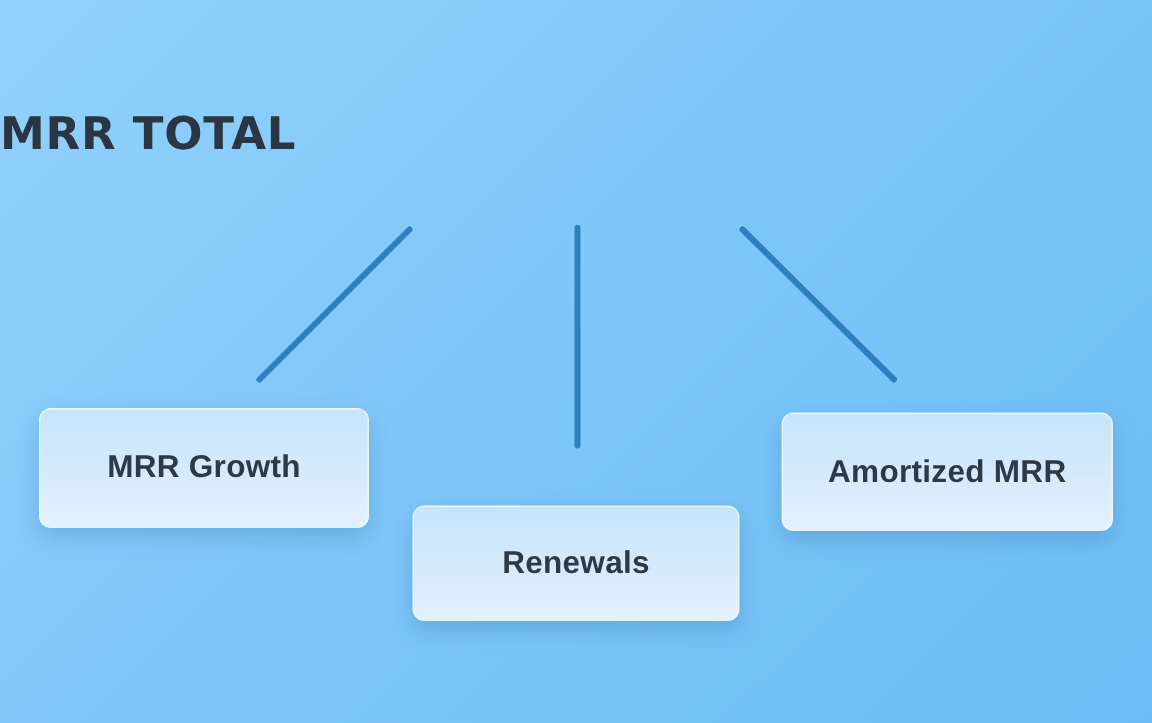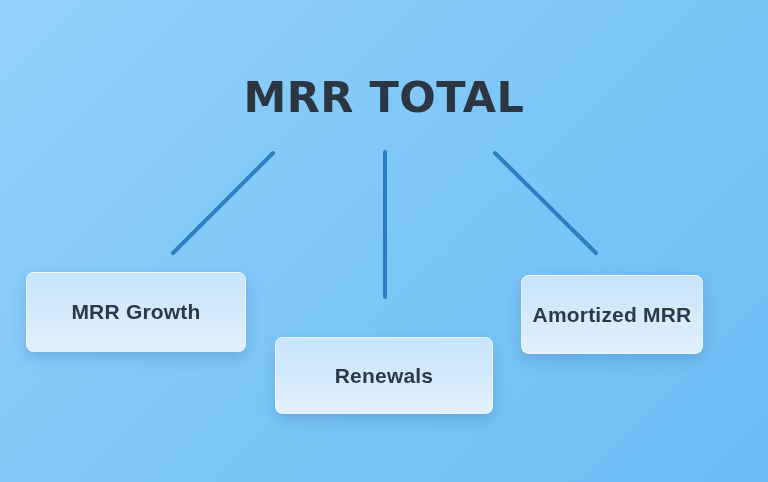--- a/index.html
+++ b/index.html
@@ -12,24 +12,24 @@
     height: 482px;
     overflow: hidden;
     background: linear-gradient(135deg, #92d1fb 0%, #7ec7f8 48%, #6cbcf5 100%);
     font-family: "Liberation Sans", sans-serif;
   }
   .diagram-title {
     position: absolute;
     top: 72px;
     left: 0;
     width: 100%;
-    text-align: center;
+    text-align: left;
     font-family: "DejaVu Sans", sans-serif;
     font-weight: bold;
-    font-size: 43px;
+    font-size: 30px;
     letter-spacing: 0.5px;
     color: #2b3642;
     user-select: none;
   }
   .connectors {
     position: absolute;
     top: 0;
     left: 0;
     width: 768px;
     height: 482px;
@@ -51,21 +51,21 @@
     box-shadow: 0 6px 14px rgba(42, 105, 165, 0.28);
     color: #2d3a46;
     font-family: "Liberation Sans", sans-serif;
     font-weight: bold;
     font-size: 21px;
     letter-spacing: 0.2px;
     user-select: none;
   }
   .node-growth    { left: 26px;  top: 272px; width: 220px; height: 80px; }
   .node-renewals  { left: 275px; top: 320px; width: 218px; height: 77px; margin-top: 17px; }
-  .node-amortized { left: 521px; top: 275px; width: 182px; height: 79px; }
+  .node-amortized { left: 521px; top: 275px; width: 221px; height: 79px; }
 </style>
 </head>
 <body>
 
 <div class="stage">
 
   <div class="diagram-title">MRR TOTAL</div>
 
   <svg class="connectors" viewBox="0 0 768 482" aria-hidden="true">
     <line x1="273" y1="153" x2="173" y2="253" stroke="#2e7fc2"></line>

